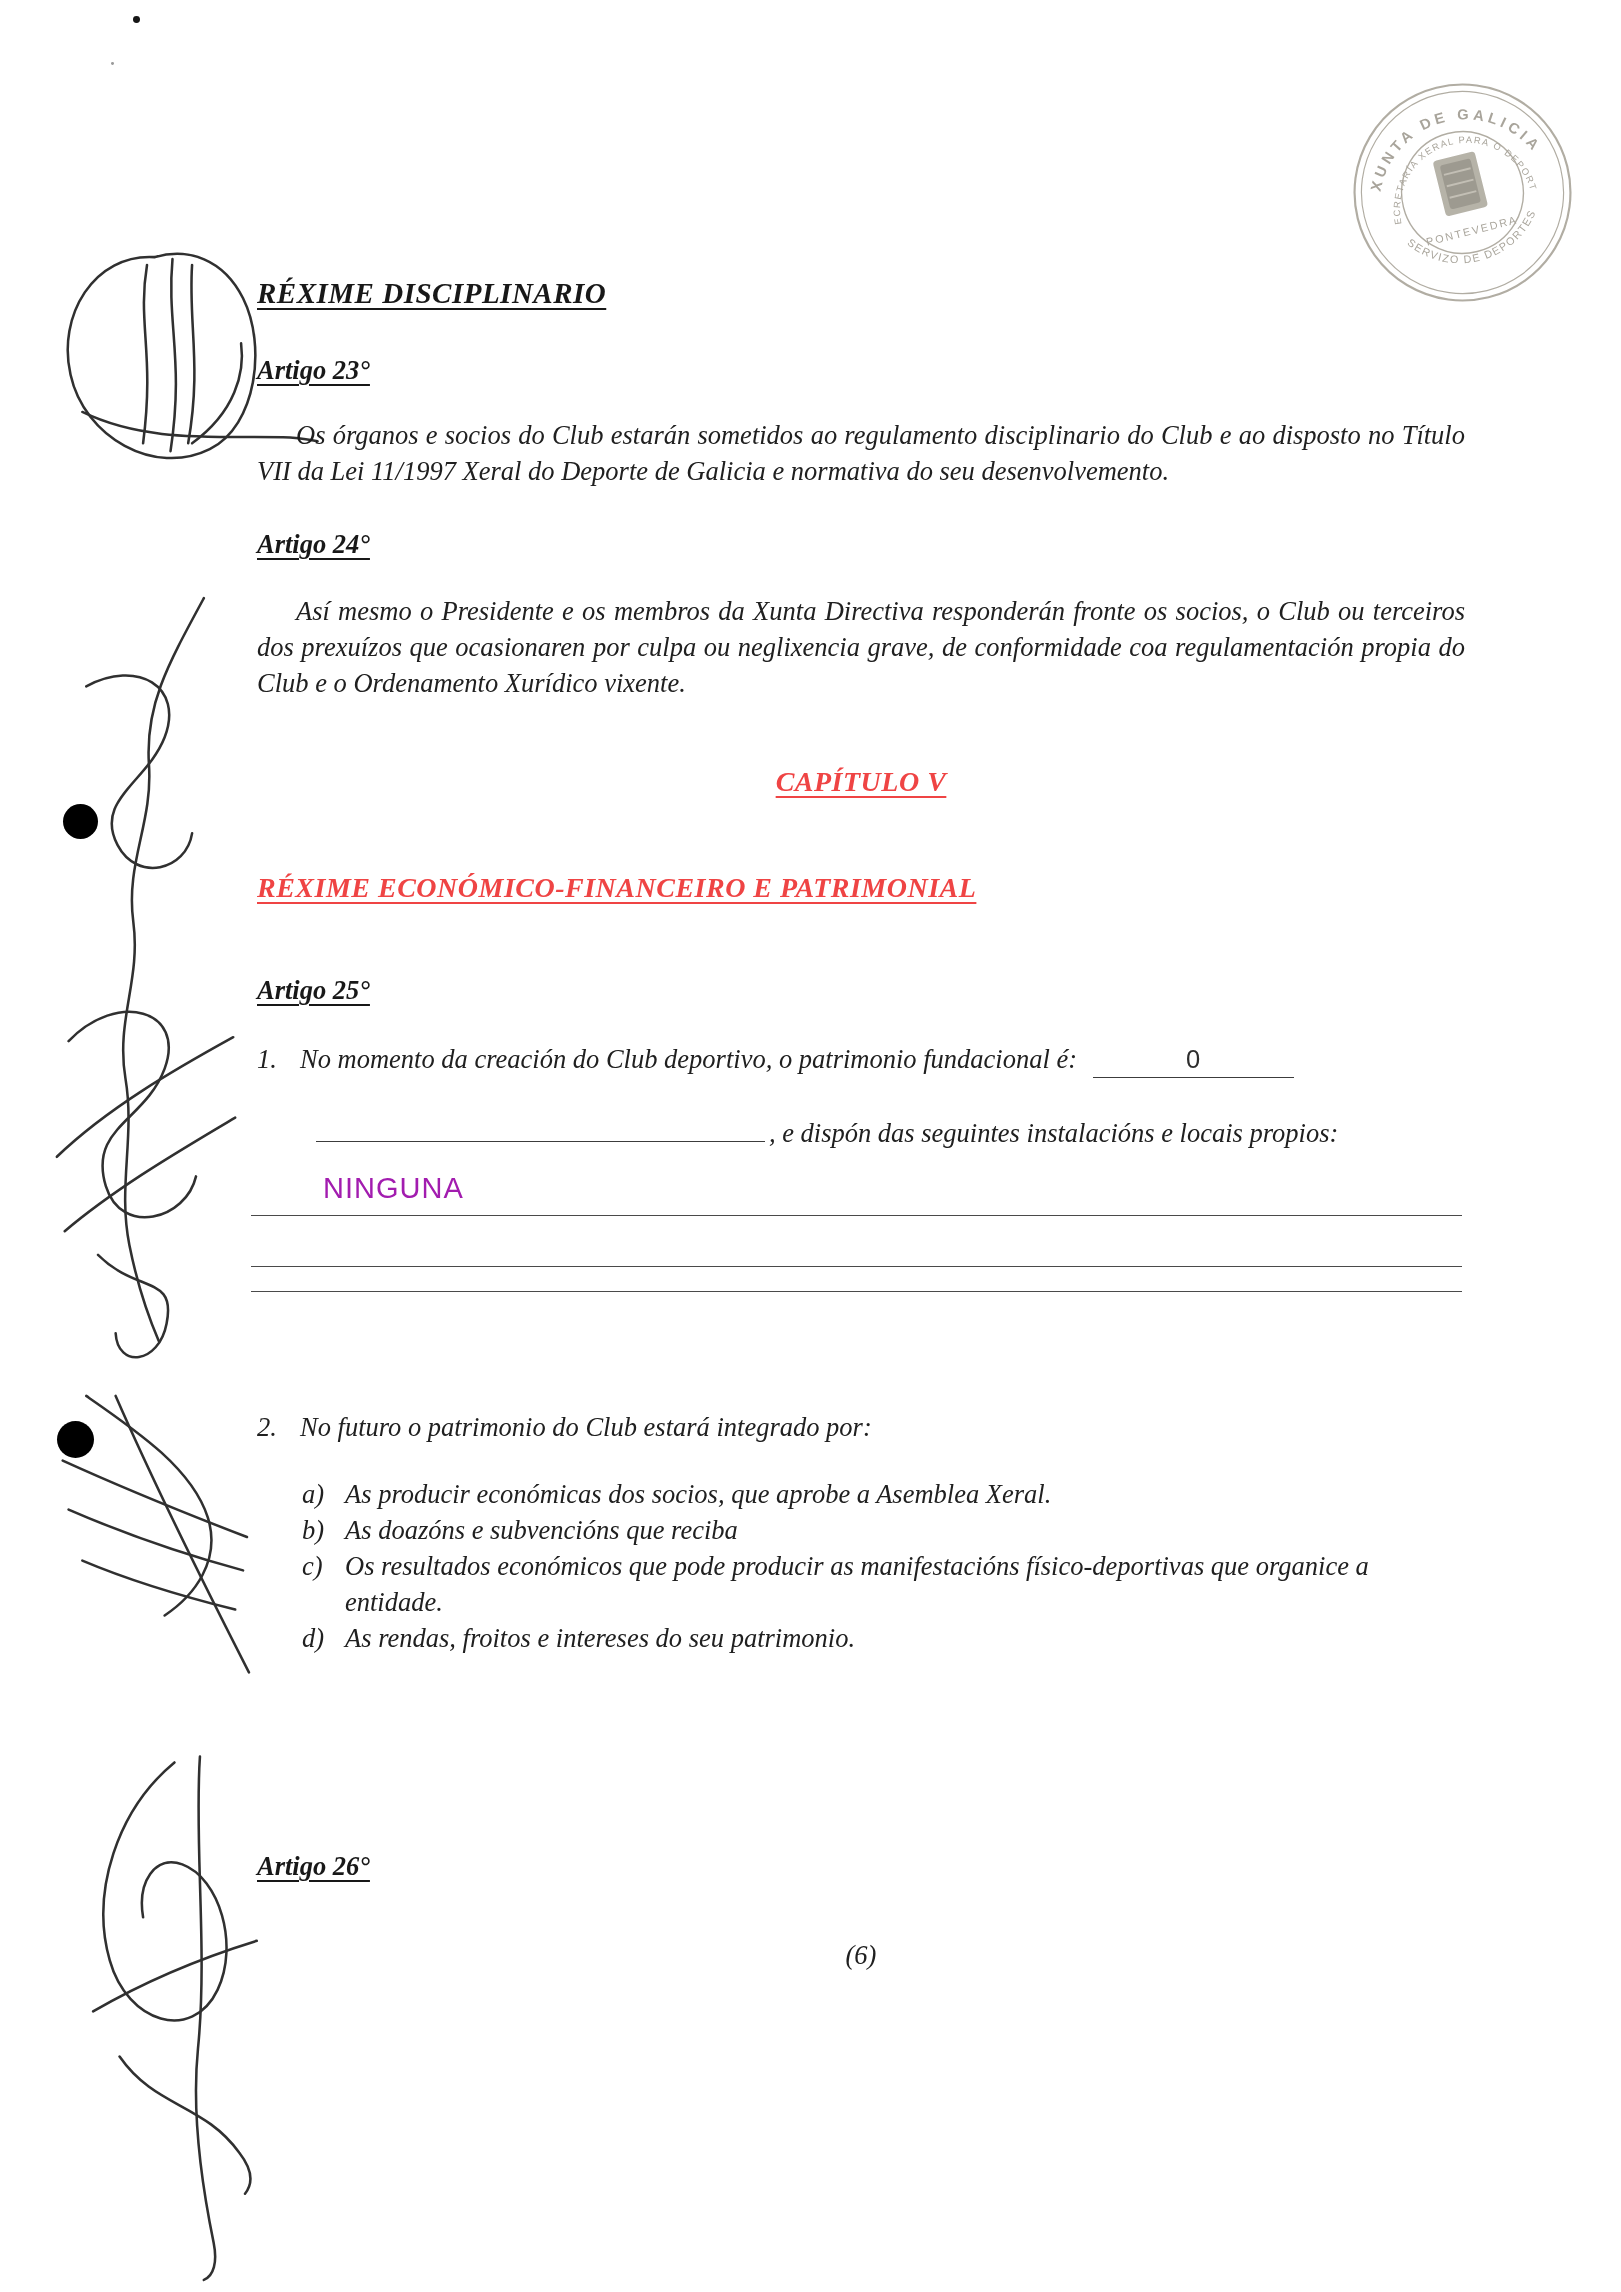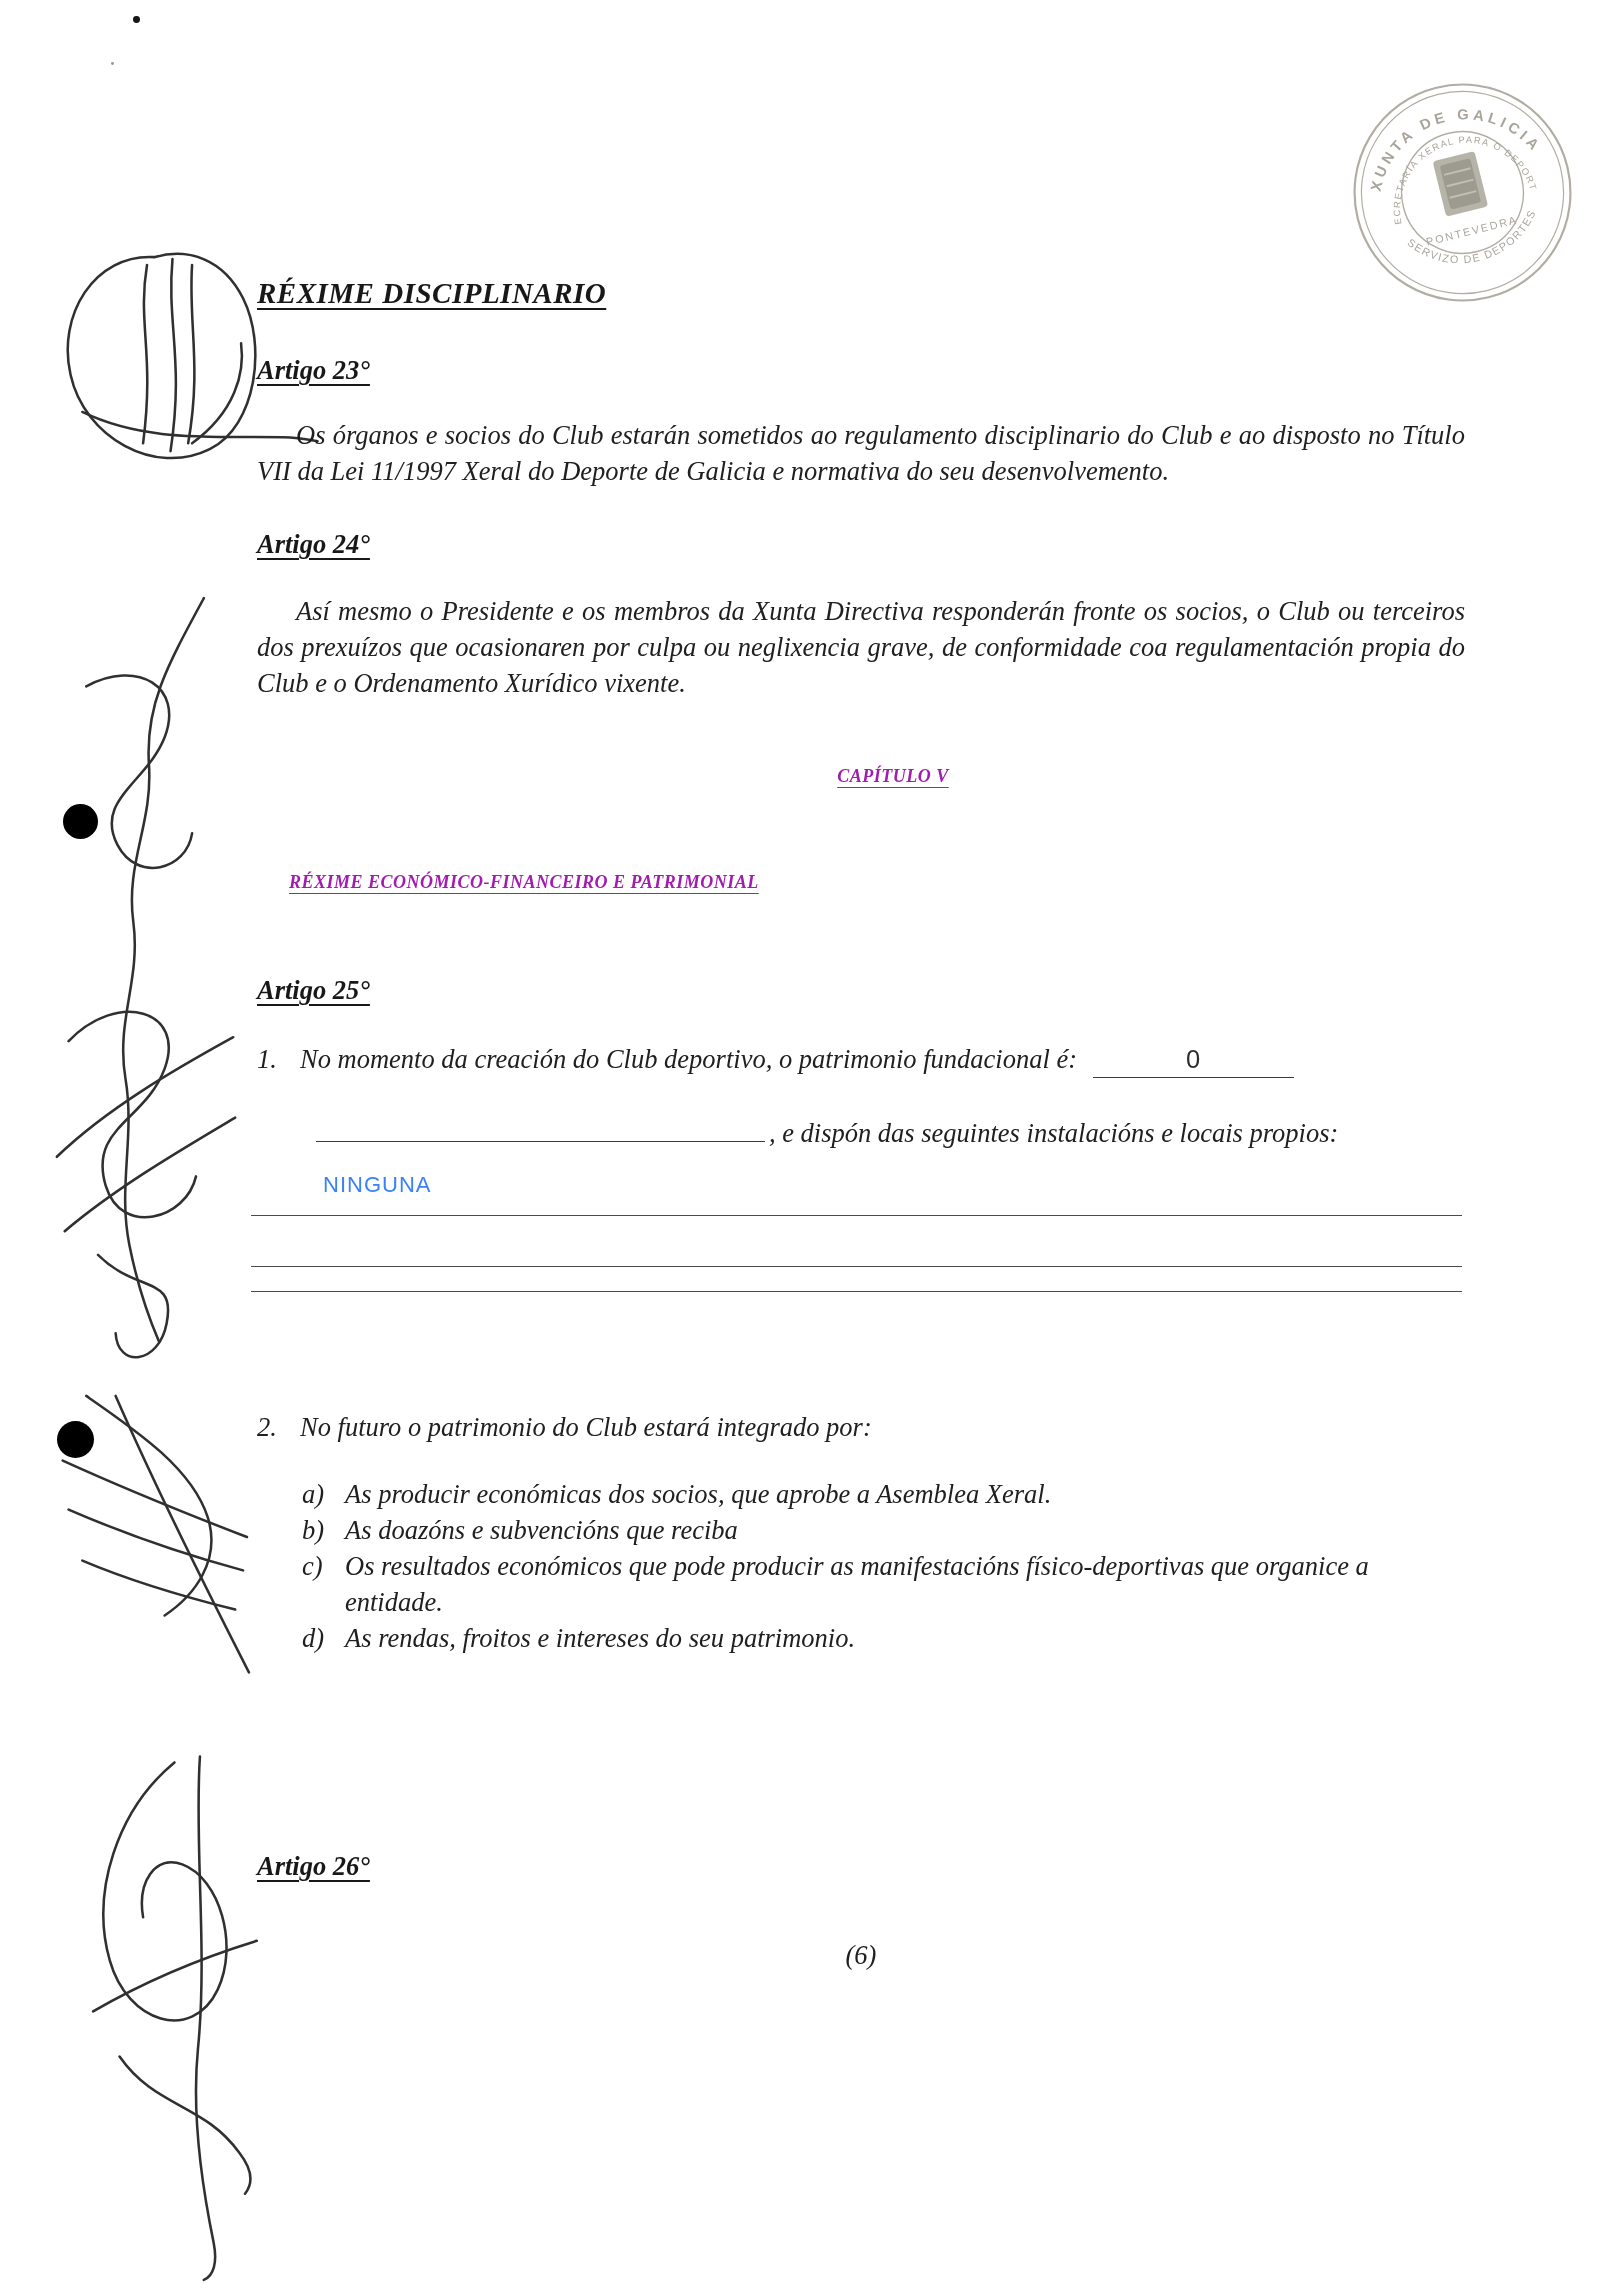--- a/index.html
+++ b/index.html
@@ -12,23 +12,23 @@
     color:#1c1c1c;
     overflow:hidden;
   }
   .abs { position:absolute; }
   .doc-title {
     font-size:29px; font-weight:bold; font-style:italic;
     text-decoration:underline; text-underline-offset:4.9px;
     letter-spacing:0.5px; color:#181818;
   }
   .section-title {
-    font-size:18px; font-weight:bold; font-style:italic;
+    font-size:28px; font-weight:bold; font-style:italic;
     text-decoration:underline; text-underline-offset:4.9px;
-    letter-spacing:0.5px; color:#a21caf;margin-left:32px;
+    letter-spacing:0.5px; color:#ef4444;
   }
   .art-heading {
     font-size:26.5px; font-weight:bold; font-style:italic;
     text-decoration:underline; text-underline-offset:4.9px;
     color:#181818;
     text-align:right;
   }
   .body-text {
     font-size:26.5px; font-style:italic; line-height:36px; color:#202020;
   }
@@ -45,21 +45,21 @@
   .blank-line {
     display:inline-block; flex:none; height:29px;
     border-bottom:1.7px solid #3c3c3c;
   }
   .ruled {
     position:absolute; height:0;
     border-top:1.6px solid #4a4a4a;
   }
   .typed {
     font-family:"Liberation Sans", sans-serif;
-    font-style:normal; font-size:22px; letter-spacing:1px; color:#3b82f6;
+    font-style:normal; font-size:29px; letter-spacing:1px; color:#a21caf;
   }
   .dot-black { position:absolute; border-radius:50%; background:#000; }
   .ink { position:absolute; left:0; top:0; pointer-events:none; }
   .sublist .row { line-height:36px; }
   .center { text-align:center; }
   .stamp-wrap { position:absolute; left:1331px; top:61px; width:263px; height:263px; transform:rotate(-14deg); opacity:0.85; }
   .speck { position:absolute; border-radius:50%; background:#161616; }
 </style>
 </head>
 <body>

